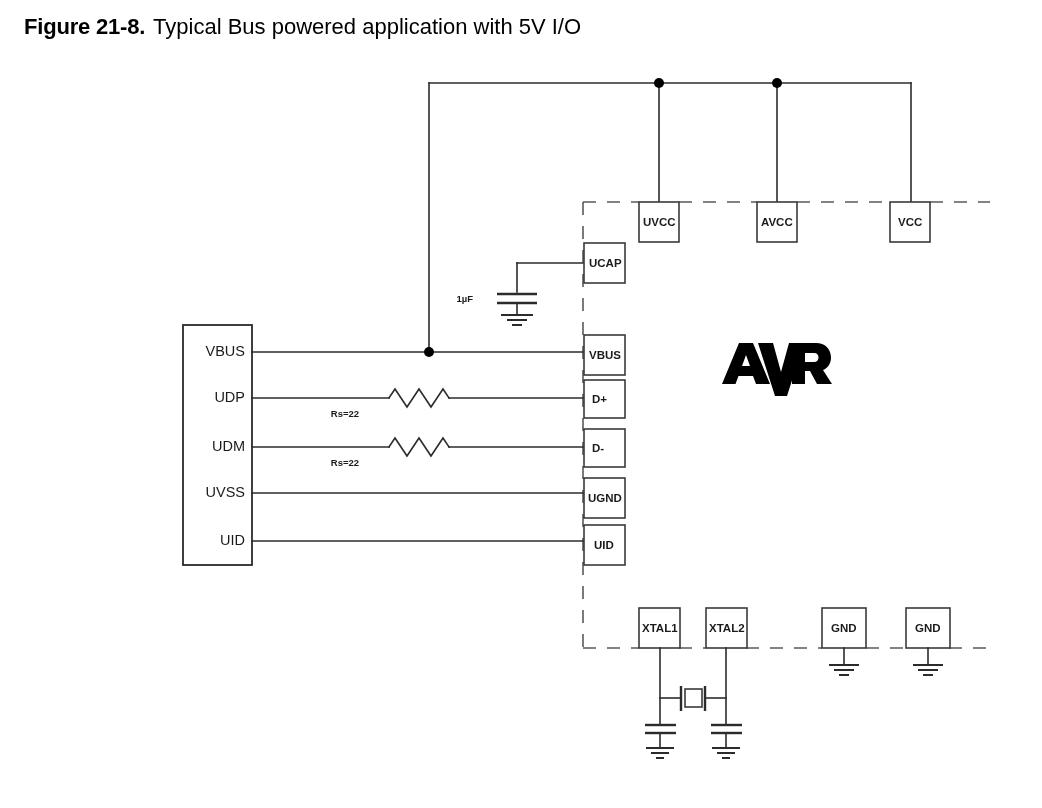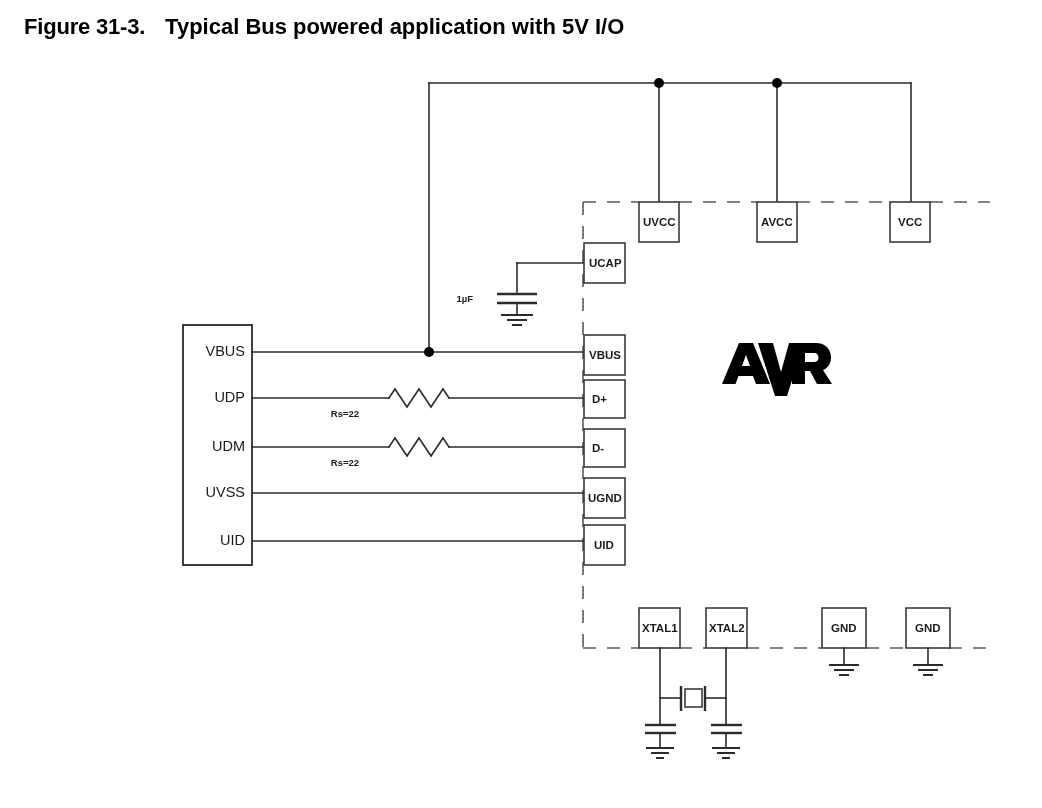--- a/index.html
+++ b/index.html
@@ -25,22 +25,22 @@
     top: 14px;
     white-space: nowrap;
     font-size: 22px;
     color: #000000;
   }
   .fig-caption .fig-number {
     font-weight: bold;
     letter-spacing: -0.2px;
   }
   .fig-caption .fig-title {
-    font-weight: bold;
-    margin-left: 20px;
+    font-weight: normal;
+    margin-left: 8px;
   }
   svg.schematic {
     position: absolute;
     left: 0;
     top: 0;
     width: 1042px;
     height: 808px;
     display: block;
   }
   .wire {
@@ -106,21 +106,21 @@
     height: 58px;
   }
   .avr-logo svg { display:block; width:100%; height:100%; }
 </style>
 </head>
 <body>
 
 <div id="figure-root">
 
   <div class="fig-caption">
-    <span class="fig-number">Figure 31-3.</span><span class="fig-title">Typical Bus powered application with 5V I/O</span>
+    <span class="fig-number">Figure 21-8.</span><span class="fig-title">Typical Bus powered application with 5V I/O</span>
   </div>
 
   <svg class="schematic" viewBox="0 0 1042 808">
 
     <g>
 
       <line class="boundary" x1="583" y1="202" x2="639" y2="202"></line>
       <line class="boundary" x1="679" y1="202" x2="757" y2="202"></line>
       <line class="boundary" x1="797" y1="202" x2="890" y2="202"></line>
       <line class="boundary" x1="930" y1="202" x2="990" y2="202"></line>

